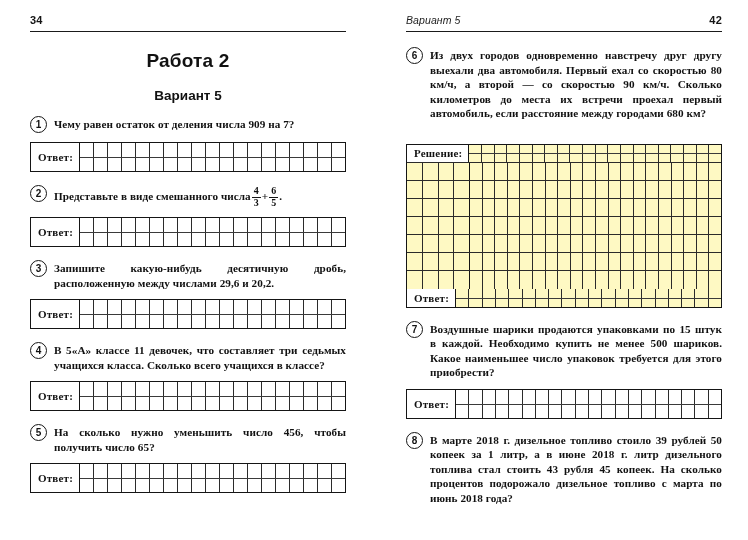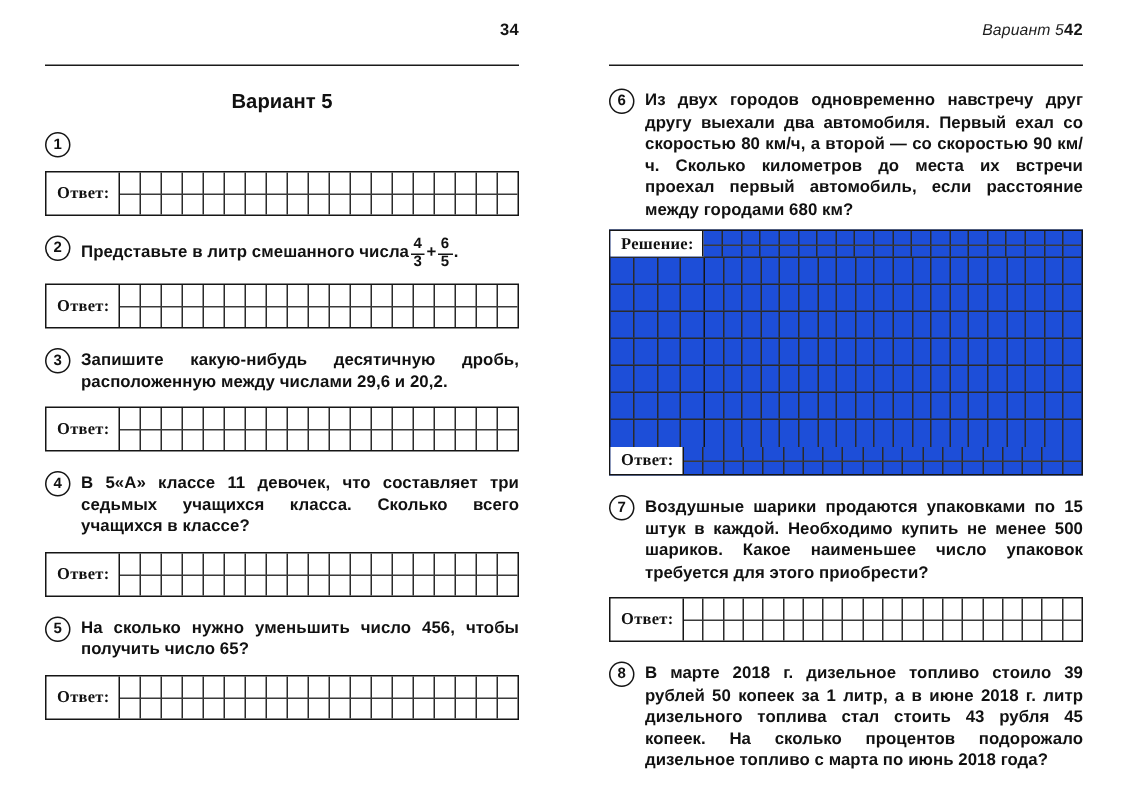--- a/index.html
+++ b/index.html
@@ -30,24 +30,24 @@
     box-sizing: border-box;
     padding: 14px 30px 0 30px;
   }
   .page.left  { padding-left: 30px; padding-right: 28px; }
   .page.right { padding-left: 32px; padding-right: 26px; }
 
   
   .runhead {
     display: flex;
     align-items: baseline;
-    justify-content: flex-end;
+    justify-content: space-between;
     height: 17px;
     border-bottom: 1.6px solid #1a1a1a;
-    padding-bottom: 12px;
+    padding-bottom: 0;
     margin-bottom: 0;
   }
   .folio {
     font-family: "Liberation Sans", "DejaVu Sans", sans-serif;
     font-weight: bold;
     font-size: 11px;
     letter-spacing: 0.2px;
     color: #141414;
   }
   .runtitle {
@@ -94,21 +94,21 @@
     font-weight: bold;
     font-size: 10px;
     line-height: 16px;
     text-align: center;
     margin-right: 7px;
     box-sizing: border-box;
     background: #fff;
   }
   .task-text {
     flex: 1 1 auto;
-    font-family: Liberation Sans, sans-serif;
+    font-family: Liberation Serif, serif;
     font-weight: bold;
     font-size: 11.2px;
     line-height: 14.5px;
     text-align: justify;
     text-justify: inter-word;
     letter-spacing: 0.05px;
     padding-top: 1px;
   }
   .task-text.nojust { text-align: left; }
 
@@ -162,24 +162,24 @@
   }
   .cellrow .cell {
     flex: 1 1 0;
     border-right: 1.15px solid #2b2b2b;
     box-sizing: border-box;
   }
   .cellrow .cell:last-child { border-right: none; }
 
   
   .solution-box {
-    margin-top: 6px;
+    margin-top: 23px;
     border: 1.6px solid #151515;
     box-sizing: border-box;
-    background: #1d4ed8;
+    background: #fef9c3;
   }
   .sol-row {
     display: flex;
     height: 18px;
     border-bottom: 1.15px solid #2b2b2b;
     box-sizing: border-box;
   }
   .sol-row:last-child { border-bottom: none; }
   .sol-label {
     flex: 0 0 auto;
@@ -229,25 +229,27 @@
 <body>
 
 <div class="spread">
 
   <div class="page left">
 
     <div class="runhead">
       <span class="folio">34</span>
     </div>
 
+    <div class="work-title">Работа 2</div>
     <div class="variant-title">Вариант 5</div>
 
     <div class="task">
       <div class="task-head">
         <span class="num-circle">1</span>
+        <span class="task-text nojust">Чему равен остаток от деления числа 909 на 7?</span>
       </div>
       <div class="answer-box">
         <span class="answer-label">Ответ:</span>
         <span class="cellrow">
             <span class="cell"></span>
             <span class="cell"></span>
             <span class="cell"></span>
             <span class="cell"></span>
             <span class="cell"></span>
             <span class="cell"></span>
@@ -264,21 +266,21 @@
             <span class="cell"></span>
             <span class="cell"></span>
             <span class="cell"></span>
           </span>
       </div>
     </div>
 
     <div class="task">
       <div class="task-head">
         <span class="num-circle">2</span>
-        <span class="task-text nojust"><span>Представьте в литр смешанного числа</span><span class="frac"><span class="num">4</span><span class="den">3</span></span><span>+</span><span class="frac"><span class="num">6</span><span class="den">5</span></span><span>.</span></span>
+        <span class="task-text nojust"><span>Представьте в виде смешанного числа</span><span class="frac"><span class="num">4</span><span class="den">3</span></span><span>+</span><span class="frac"><span class="num">6</span><span class="den">5</span></span><span>.</span></span>
       </div>
       <div class="answer-box">
         <span class="answer-label">Ответ:</span>
         <span class="cellrow">
             <span class="cell"></span>
             <span class="cell"></span>
             <span class="cell"></span>
             <span class="cell"></span>
             <span class="cell"></span>
             <span class="cell"></span>

